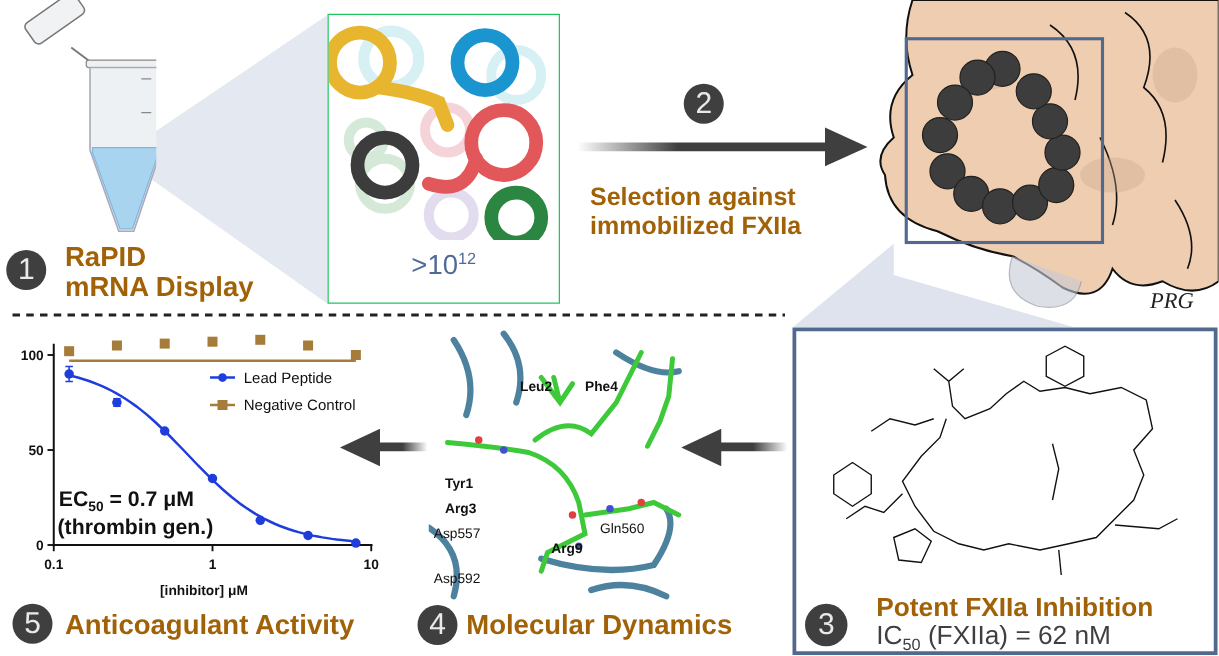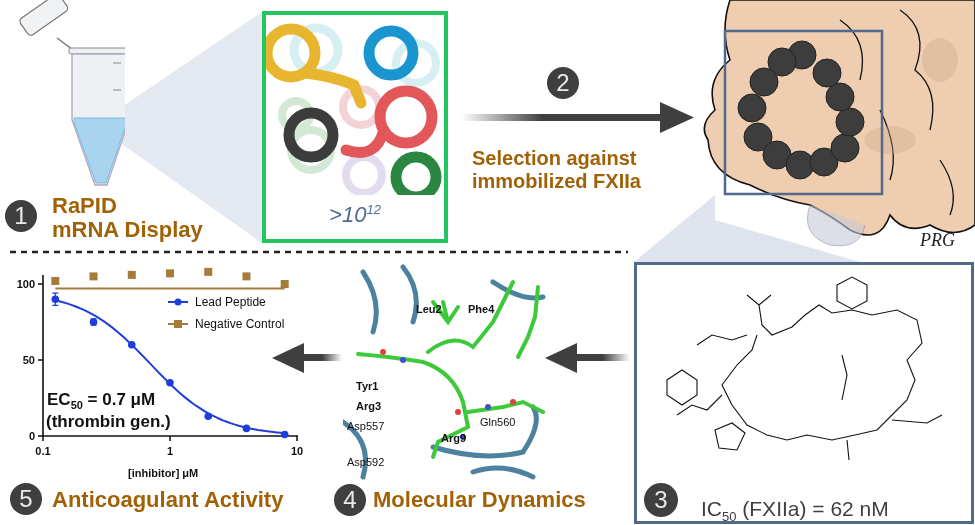--- a/index.html
+++ b/index.html
@@ -1,20 +1,20 @@
 <!DOCTYPE html>
 <html><head>
 <meta charset="utf-8">
 <style>
   html,body{margin:0;padding:0;background:#fff;}
   body{width:975px;height:525px;position:relative;overflow:hidden;font-family:"Liberation Sans",sans-serif;color:#3a3a3a;}
   .abs{position:absolute;}
   .num-circle{position:absolute;width:32px;height:32px;border-radius:50%;background:#3f3f3f;color:#e9e9e9;font-size:24px;line-height:32px;text-align:center;font-family:"Liberation Sans",sans-serif;}
   .step-title{position:absolute;font-weight:bold;font-size:22px;color:#a16207;line-height:24px;}
-  .lib-box{position:absolute;left:262px;top:11px;width:186px;height:232px;border:4px solid #22c55e;background:#fff;box-sizing:border-box;font-style:italic;}
+  .lib-box{position:absolute;left:262px;top:11px;width:186px;height:232px;border:1px solid #22c55e;background:#fff;box-sizing:border-box;}
   .lib-text{position:absolute;width:100%;text-align:center;color:#4f6a96;font-size:22px;line-height:24px;}
   .panel3{position:absolute;left:634px;top:262px;width:340px;height:262px;border:3px solid #52698e;background:#fff;box-sizing:border-box;}
   .md-label{font-family:"Liberation Sans",sans-serif;font-size:11px;fill:#111;}
   .md-label.b{font-weight:bold;}
   .tick{font-family:"Liberation Sans",sans-serif;font-size:11px;font-weight:bold;fill:#111;}
 </style>
 </head>
 <body>
 
 <svg class="abs" style="left:0;top:0" width="975" height="525">
@@ -107,20 +107,21 @@
       <path d="M60 80 L75 70 L95 75 L110 70"></path>
       <path d="M40 150 L55 140 L70 145 L85 130"></path>
       <path d="M205 135 L210 110 L205 90"></path>
       <polygon points="30,115 45,105 60,115 60,130 45,140 30,130"></polygon>
       <polygon points="78,165 95,158 108,168 100,185 82,183"></polygon>
       <polygon points="200,20 215,12 230,20 230,36 215,44 200,36"></polygon>
       <path d="M255 155 L290 158 L305 150 M210 175 L212 195"></path>
     </g>
   </svg>
   <div class="num-circle" style="left:7px;top:218px;width:34px;height:34px;line-height:34px">3</div>
+  <div class="step-title" style="left:64px;top:210px;font-size:21px">Potent FXIIa Inhibition</div>
   <div class="abs" style="left:64px;top:232px;font-size:21px;color:#3f3f3f;line-height:24px"><span>IC</span><sub style="font-size:13px">50</sub><span> (FXIIa) = 62 nM</span></div>
 </div>
 
 <svg class="abs" style="left:545px;top:343px" width="85" height="30">
   <defs>
       <linearGradient id="ga" x1="1" x2="0">
         <stop offset="0" stop-color="#3f3f3f" stop-opacity="0"></stop>
         <stop offset="0.5" stop-color="#3f3f3f"></stop>
       </linearGradient>
     </defs>

